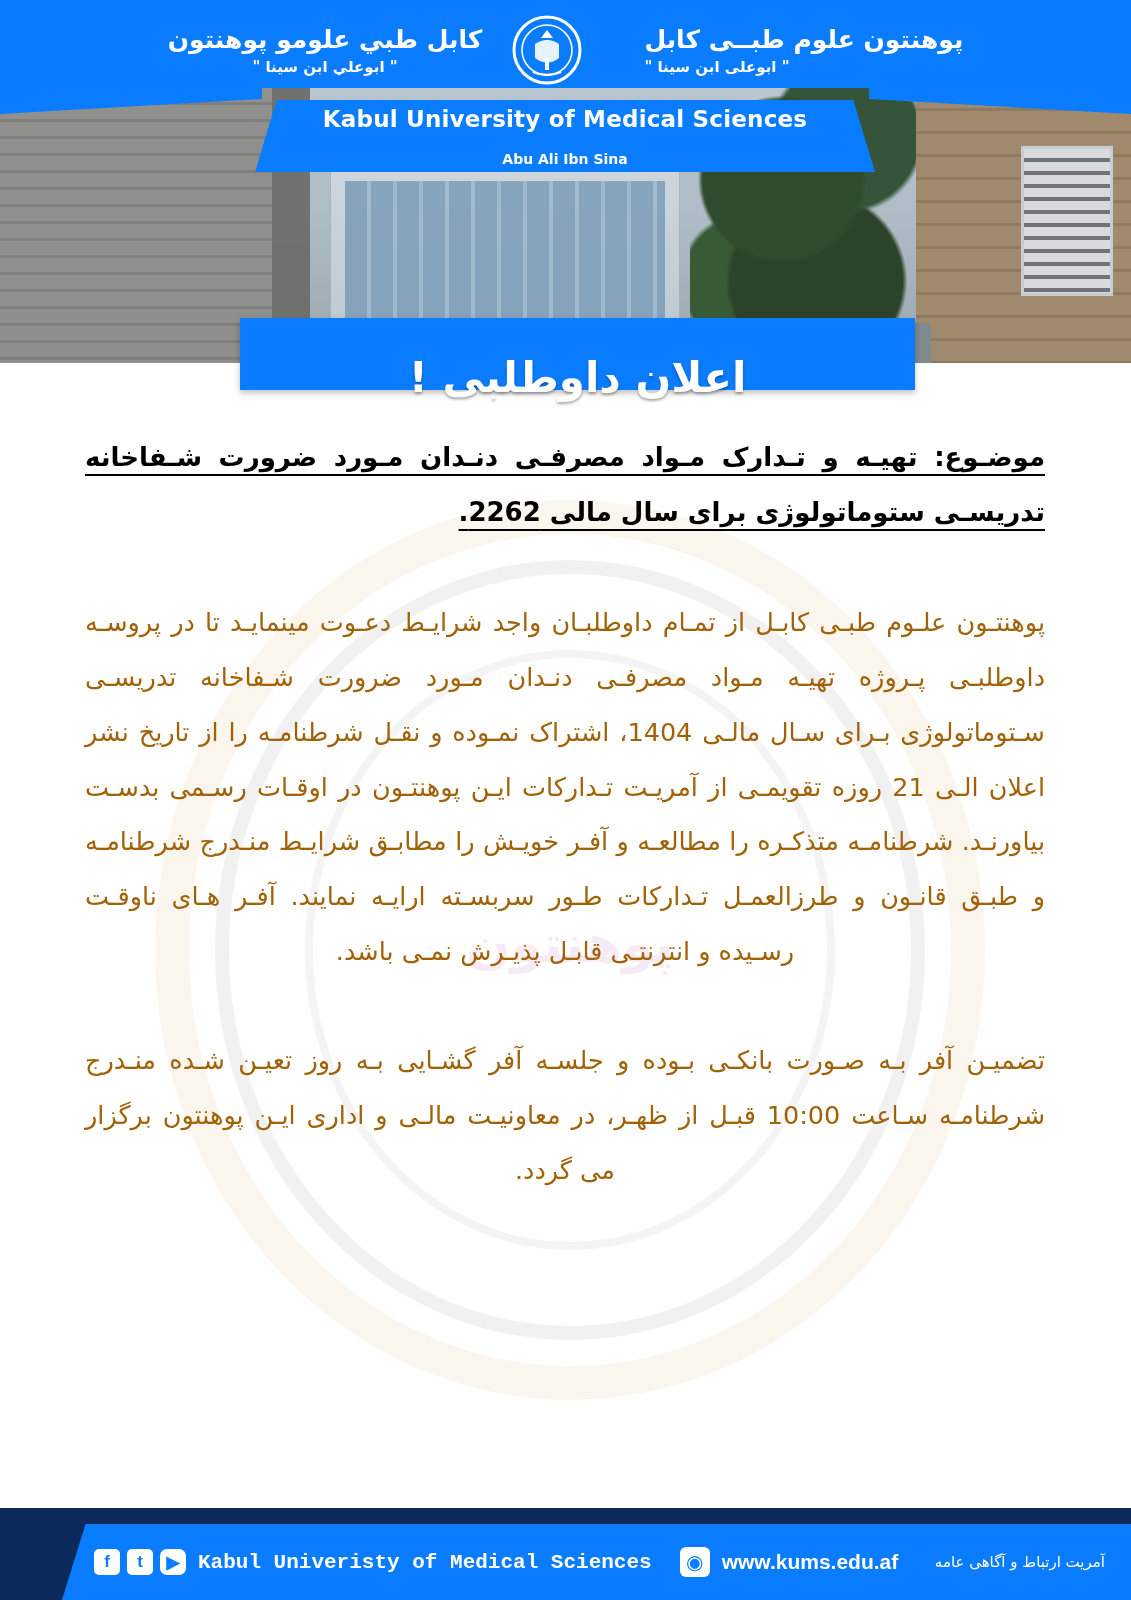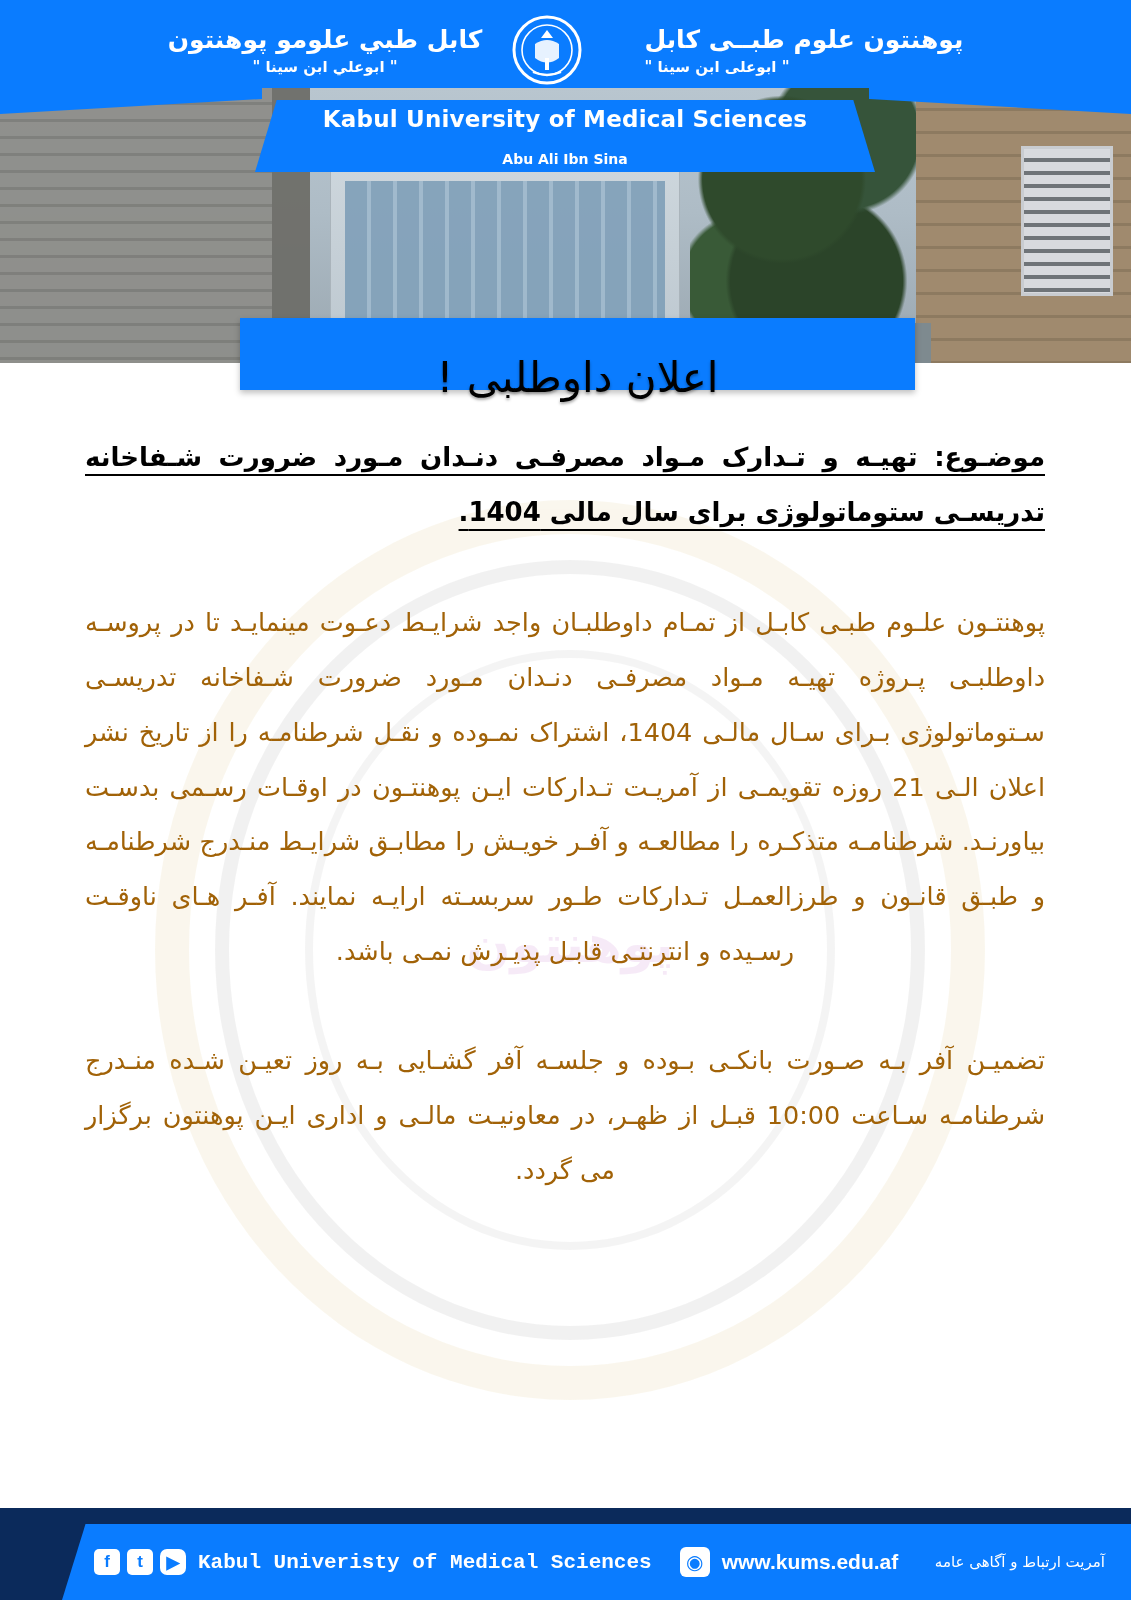--- a/index.html
+++ b/index.html
@@ -201,23 +201,23 @@
     width: 675px;
     height: 72px;
     background: #0a7cff;
     z-index: 6;
     display: flex;
     align-items: center;
     justify-content: center;
     box-shadow: 0 3px 6px rgba(0,0,0,.25);
   }
   .title-banner .t {
-    color: #000000;
+    color: #ffffff;
     font-size: 42px;
-    font-weight: normal;
+    font-weight: bold;
     letter-spacing: 1px;
     text-shadow: 0 2px 3px rgba(0,0,0,.35);
     margin-top: 46px;
   }
 
   
   .watermark {
     position: absolute;
     left: 155px;
     top: 500px;
@@ -406,21 +406,21 @@
   </div>
 
   <div class="watermark">
     <div class="ring"></div>
     <div class="ring2"></div>
     <div class="inner"></div>
     <div class="wtext">پوهنتون</div>
   </div>
 
   <div class="content">
-    <div class="subject">موضـوع: تهیـه و تـدارک مـواد مصرفـی دنـدان مـورد ضرورت شـفاخانه تدریسـی ستوماتولوژی برای سال مالی 1404.</div>
+    <div class="subject">موضـوع: تهیـه و تـدارک مـواد مصرفـی دنـدان مـورد ضرورت شـفاخانه تدریسـی ستوماتولوژی برای سال مالی 2262.</div>
     <div class="para">پوهنتـون علـوم طبـی کابـل از تمـام داوطلبـان واجد شرایـط دعـوت مینمایـد تا در پروسـه داوطلبـی پـروژه  تهیـه مـواد مصرفـی دنـدان مـورد ضرورت شـفاخانه تدریسـی سـتوماتولوژی بـرای سـال مالـی 1404، اشتراک نمـوده و نقـل شرطنامـه را از تاریخ نشر اعلان الـی 21 روزه تقویمـی از آمریـت تـدارکات ایـن پوهنتـون در اوقـات رسـمی بدسـت بیاورنـد. شرطنامـه متذکـره را مطالعـه و آفـر خویـش را مطابـق شرایـط منـدرج شرطنامـه و طبـق قانـون و طرزالعمـل تـدارکات طـور سربسـته ارایـه نمایند. آفـر هـای ناوقـت رسـیده و انترنتـی قابـل پذیـرش نمـی باشد.</div>
     <div class="para">تضمیـن آفر بـه صـورت بانکـی بـوده و جلسـه آفر گشـایی بـه روز تعیـن شـده منـدرج شرطنامـه سـاعت 10:00 قبـل از ظهـر، در معاونیـت مالـی و اداری  ایـن پوهنتون برگزار می گردد.</div>
   </div>
 
   <div class="footer">
     <div class="dark"></div>
     <div class="blue">
       <div class="social">
         <div class="sq">f</div>
         <div class="sq">t</div>

